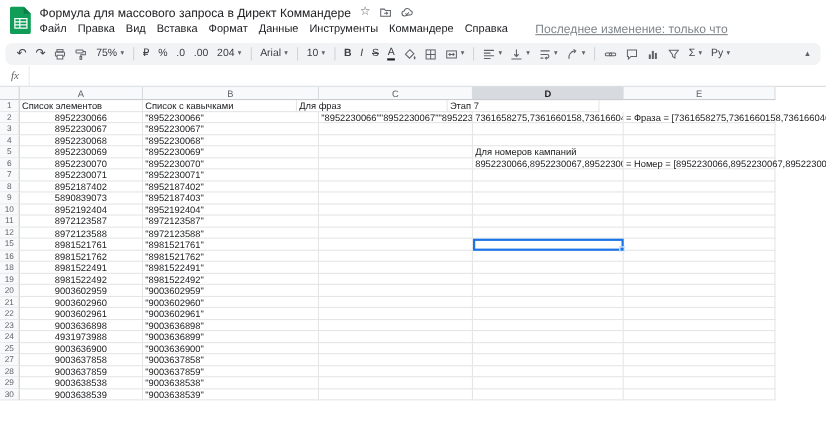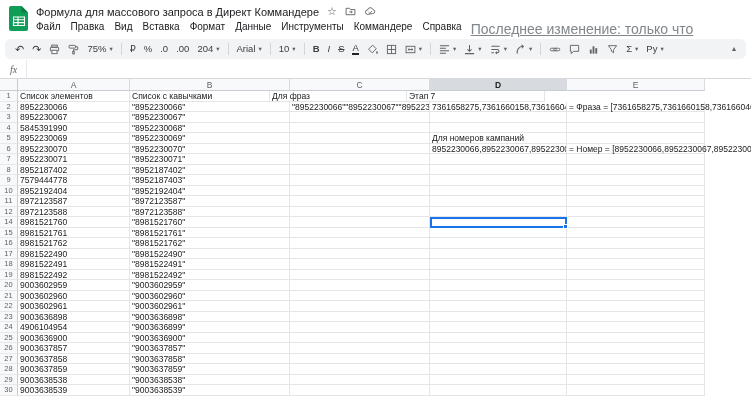--- a/index.html
+++ b/index.html
@@ -9,21 +9,21 @@
   
   .topbar{position:absolute;top:0;left:0;right:0;height:37px;display:flex;align-items:flex-start;background:#fff}
   .logo{margin:6px 7px 0 9px;flex:0 0 auto}
   .topcol{display:flex;flex-direction:column;padding-top:3px;min-width:0}
   .titlerow{display:flex;align-items:center;gap:8px;height:17px}
   .doctitle{font-size:11px;color:#202124;white-space:nowrap}
   .topicon{color:#5f6368;font-size:11px;line-height:1;display:inline-flex;align-items:center}
   .menurow{display:flex;align-items:flex-start;height:15px;margin-top:1px}
   .menu{font-size:10px;color:#202124;padding:0 5px;white-space:nowrap}
   .menu:first-child{padding-left:0}
-  .lastedit{font-size:14px;color:#80868b;text-decoration:underline;margin-left:4px;white-space:nowrap}
+  .lastedit{font-size:11px;color:#80868b;text-decoration:underline;margin-left:20px;white-space:nowrap}
 
   
   .toolbar{position:absolute;top:39px;left:5px;width:741px;height:20px;background:#f1f3f4;border-radius:6px;
            display:flex;align-items:center;gap:8px;padding:0 10px;box-sizing:border-box}
   .tbtn{display:inline-flex;align-items:center;gap:2px;font-size:9.5px;color:#3c4043;line-height:1;white-space:nowrap}
   .glyph{font-size:11px;color:#3c4043}
   .arr{font-size:6.5px;color:#5f6368;margin-left:1px}
   .sep{width:1px;height:12px;background:#d2d5d8;flex:0 0 auto}
   .bold{font-weight:700}
   .ital{font-style:italic}
@@ -44,21 +44,21 @@
   .corner{width:18px;background:#f8f9fa;border-right:1px solid #c9cdd1;border-bottom:1px solid #c9cdd1;box-sizing:border-box}
   .colh{background:#f8f9fa;border-right:1px solid #d9dcdf;border-bottom:1px solid #c9cdd1;box-sizing:border-box;
         font-size:8.5px;color:#5f6368;display:flex;align-items:center;justify-content:center}
   .colh.hl,.rh.hl{background:#d7dade;color:#202124;font-weight:700}
   .c0{width:112px}.c1{width:160px}.c2{width:140px}.c3{width:137px}.c4{width:138px}
   .row{display:flex;height:10.5px}
   .rh{width:18px;background:#f8f9fa;border-right:1px solid #c9cdd1;border-bottom:1px solid #e7e8e9;box-sizing:border-box;
       font-size:7.5px;color:#5f6368;display:flex;align-items:center;justify-content:center}
   .cell{border-right:1px solid #e4e5e6;border-bottom:1px solid #e4e5e6;box-sizing:border-box;font-size:8.5px;
         line-height:10px;color:#202124;padding:0 2px;white-space:nowrap;overflow:hidden}
-  .cell.num{text-align:left}
+  .cell.num{text-align:center}
   .cell.spill{overflow:visible}
   #selbox{position:absolute;border:2px solid #1a73e8;box-sizing:border-box;pointer-events:none}
   .handle{position:absolute;right:-3px;bottom:-3px;width:5px;height:5px;background:#1a73e8;border:1px solid #fff;box-sizing:border-box}
 </style>
 </head>
 <body>
 
 <div class="topbar">
   <span class="logo">
     <svg width="20" height="25" viewBox="0 0 20 25">
@@ -265,21 +265,21 @@
       <div class="row">
         <div class="rh">3</div>
         <div class="cell c0 num">8952230067</div>
         <div class="cell c1">"8952230067"</div>
         <div class="cell c2"></div>
         <div class="cell c3"></div>
         <div class="cell c4 spill"></div>
       </div>
       <div class="row">
         <div class="rh">4</div>
-        <div class="cell c0 num">5845391990</div>
+        <div class="cell c0 num">8952230068</div>
         <div class="cell c1">"8952230068"</div>
         <div class="cell c2"></div>
         <div class="cell c3"></div>
         <div class="cell c4 spill"></div>
       </div>
       <div class="row">
         <div class="rh">5</div>
         <div class="cell c0 num">8952230069</div>
         <div class="cell c1">"8952230069"</div>
         <div class="cell c2"></div>
@@ -305,21 +305,21 @@
       <div class="row">
         <div class="rh">8</div>
         <div class="cell c0 num">8952187402</div>
         <div class="cell c1">"8952187402"</div>
         <div class="cell c2"></div>
         <div class="cell c3"></div>
         <div class="cell c4 spill"></div>
       </div>
       <div class="row">
         <div class="rh">9</div>
-        <div class="cell c0 num">7579444778</div>
+        <div class="cell c0 num">5890839073</div>
         <div class="cell c1">"8952187403"</div>
         <div class="cell c2"></div>
         <div class="cell c3"></div>
         <div class="cell c4 spill"></div>
       </div>
       <div class="row">
         <div class="rh">10</div>
         <div class="cell c0 num">8952192404</div>
         <div class="cell c1">"8952192404"</div>
         <div class="cell c2"></div>
@@ -336,52 +336,36 @@
       </div>
       <div class="row">
         <div class="rh">12</div>
         <div class="cell c0 num">8972123588</div>
         <div class="cell c1">"8972123588"</div>
         <div class="cell c2"></div>
         <div class="cell c3"></div>
         <div class="cell c4 spill"></div>
       </div>
       <div class="row">
-        <div class="rh">14</div>
-        <div class="cell c0 num">8981521760</div>
-        <div class="cell c1">"8981521760"</div>
-        <div class="cell c2"></div>
-        <div class="cell c3"></div>
-        <div class="cell c4 spill"></div>
-      </div>
-      <div class="row">
         <div class="rh">15</div>
         <div class="cell c0 num">8981521761</div>
         <div class="cell c1">"8981521761"</div>
         <div class="cell c2"></div>
         <div class="cell c3"></div>
         <div class="cell c4 spill"></div>
       </div>
       <div class="row">
         <div class="rh">16</div>
         <div class="cell c0 num">8981521762</div>
         <div class="cell c1">"8981521762"</div>
         <div class="cell c2"></div>
         <div class="cell c3"></div>
         <div class="cell c4 spill"></div>
       </div>
       <div class="row">
-        <div class="rh">17</div>
-        <div class="cell c0 num">8981522490</div>
-        <div class="cell c1">"8981522490"</div>
-        <div class="cell c2"></div>
-        <div class="cell c3"></div>
-        <div class="cell c4 spill"></div>
-      </div>
-      <div class="row">
         <div class="rh">18</div>
         <div class="cell c0 num">8981522491</div>
         <div class="cell c1">"8981522491"</div>
         <div class="cell c2"></div>
         <div class="cell c3"></div>
         <div class="cell c4 spill"></div>
       </div>
       <div class="row">
         <div class="rh">19</div>
         <div class="cell c0 num">8981522492</div>
@@ -417,38 +401,30 @@
       <div class="row">
         <div class="rh">23</div>
         <div class="cell c0 num">9003636898</div>
         <div class="cell c1">"9003636898"</div>
         <div class="cell c2"></div>
         <div class="cell c3"></div>
         <div class="cell c4 spill"></div>
       </div>
       <div class="row">
         <div class="rh">24</div>
-        <div class="cell c0 num">4906104954</div>
+        <div class="cell c0 num">4931973988</div>
         <div class="cell c1">"9003636899"</div>
         <div class="cell c2"></div>
         <div class="cell c3"></div>
         <div class="cell c4 spill"></div>
       </div>
       <div class="row">
         <div class="rh">25</div>
         <div class="cell c0 num">9003636900</div>
         <div class="cell c1">"9003636900"</div>
-        <div class="cell c2"></div>
-        <div class="cell c3"></div>
-        <div class="cell c4 spill"></div>
-      </div>
-      <div class="row">
-        <div class="rh">26</div>
-        <div class="cell c0 num">9003637857</div>
-        <div class="cell c1">"9003637857"</div>
         <div class="cell c2"></div>
         <div class="cell c3"></div>
         <div class="cell c4 spill"></div>
       </div>
       <div class="row">
         <div class="rh">27</div>
         <div class="cell c0 num">9003637858</div>
         <div class="cell c1">"9003637858"</div>
         <div class="cell c2"></div>
         <div class="cell c3"></div>

